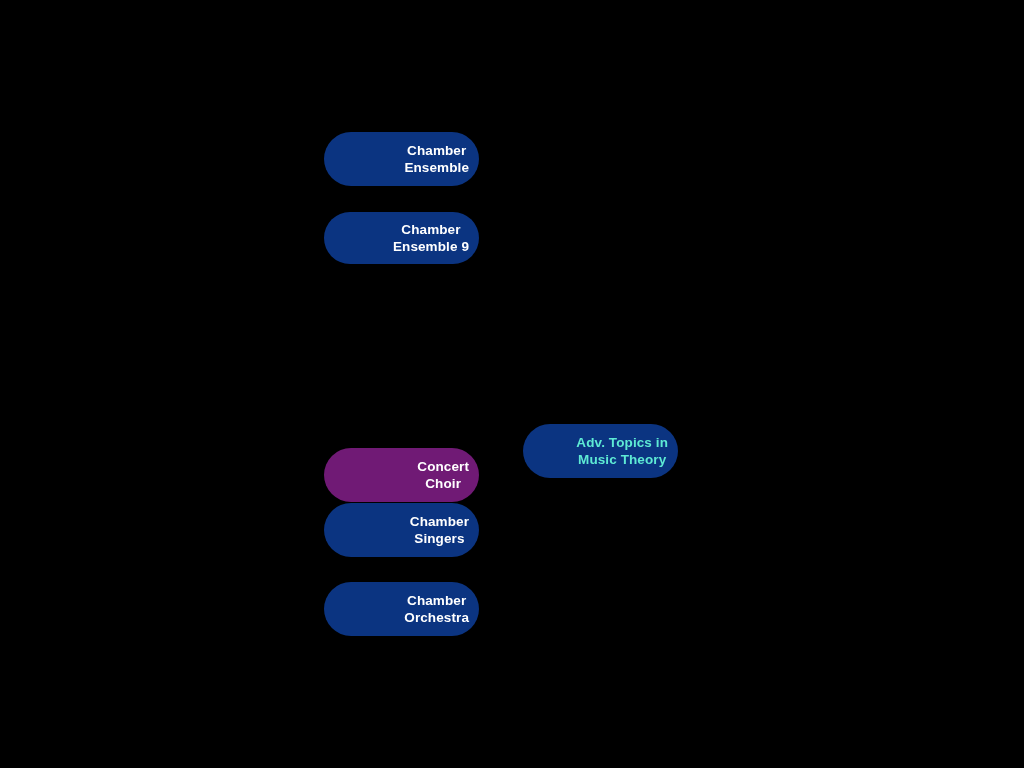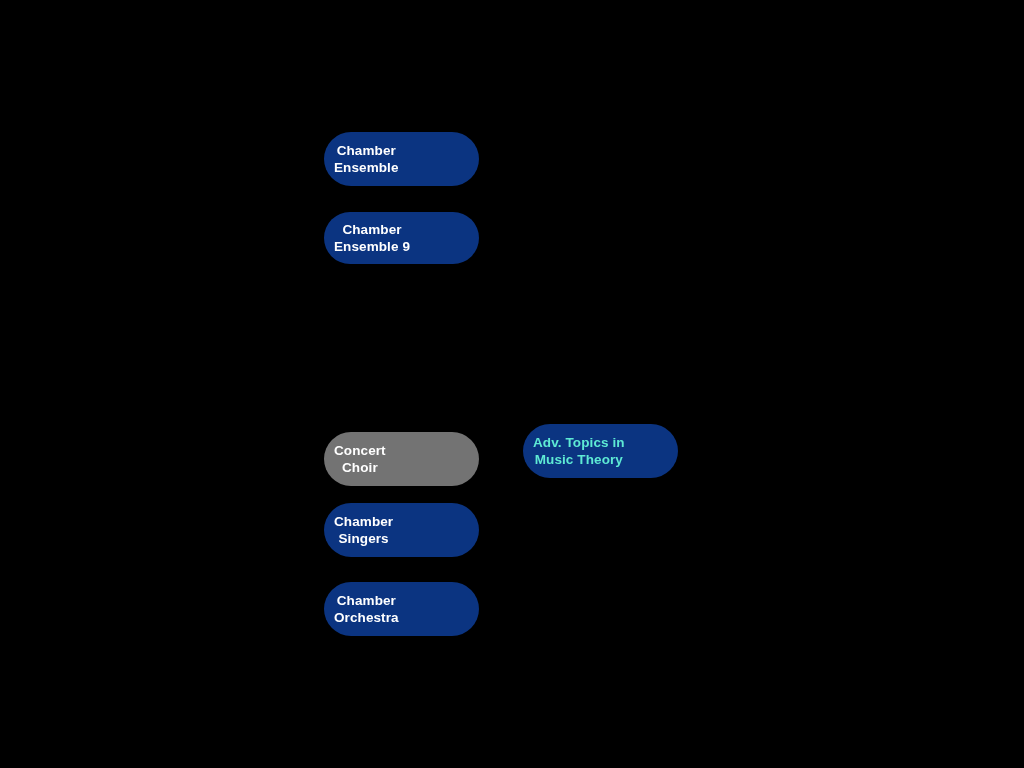--- a/index.html
+++ b/index.html
@@ -18,21 +18,21 @@
     position: relative;
     width: 1024px;
     height: 768px;
     background: #000000;
   }
   .node {
     position: absolute;
     box-sizing: border-box;
     display: flex;
     align-items: center;
-    justify-content: flex-start;
+    justify-content: flex-end;
     text-align: center;
     border-radius: 999px;
     background: #0b3481;
     color: #ffffff;
     font-family: "Liberation Sans", sans-serif;
     font-weight: bold;
     font-size: 13.5px;
     line-height: 17px;
     letter-spacing: 0.1px;
     padding: 0 10px;
@@ -63,21 +63,21 @@
     <span class="label">Chamber
 Ensemble</span>
   </div>
 
   <div class="node col-left row-2" style="left: 324px; top: 212px; width: 155px; height: 52px; background: rgb(11, 52, 129); color: rgb(255, 255, 255);">
     <span class="label">Chamber
 Ensemble 9</span>
   </div>
 
 
-  <div class="node col-left row-4" style="left: 324px; top: 432px; width: 155px; height: 54px; background: #737373; color: rgb(255, 255, 255);">
+  <div class="node col-left row-4" style="left: 324px; top: 448px; width: 155px; height: 54px; background: #701a75; color: rgb(255, 255, 255);">
     <span class="label">Concert
 Choir</span>
   </div>
 
   <div class="node col-right row-4" style="left: 523px; top: 424px; width: 155px; height: 54px; background: rgb(11, 52, 129); color: #5eead4;">
     <span class="label">Adv. Topics in
 Music Theory</span>
   </div>
 
   <div class="node col-left row-5" style="left: 324px; top: 503px; width: 155px; height: 54px; background: rgb(11, 52, 129); color: rgb(255, 255, 255);">

